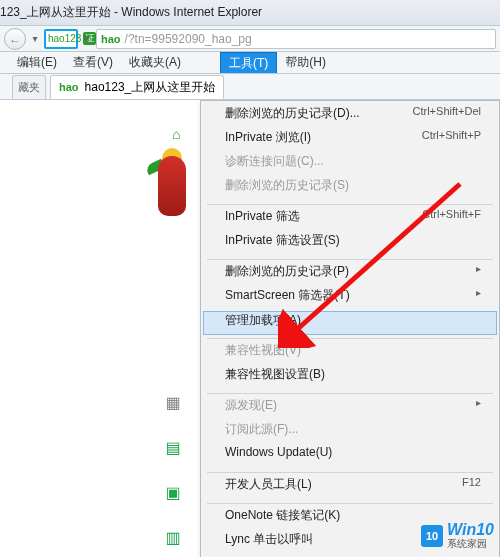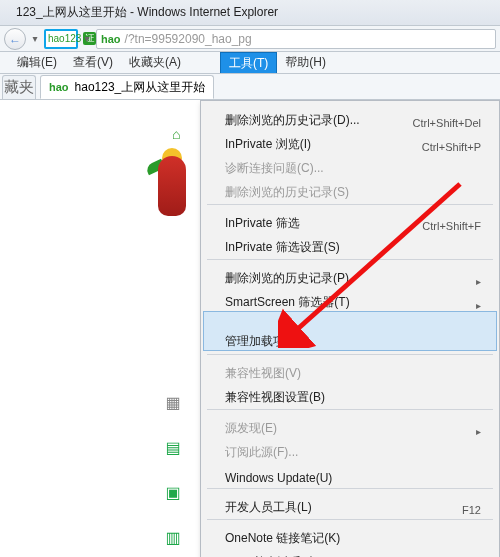--- a/index.html
+++ b/index.html
@@ -1,46 +1,46 @@
 <!DOCTYPE html>
 <html><head>
 <meta charset="utf-8">
 <style>
   * { box-sizing: border-box; margin: 0; padding: 0; font-family: "Microsoft YaHei", Tahoma, sans-serif; }
   body { width: 500px; height: 557px; overflow: hidden; background: #fff; font-size: 12px; position: relative; }
-  .titlebar { height: 26px; background: linear-gradient(#eaeef3,#dfe5ed); border-bottom: 1px solid #c0c8d0; display: flex; align-items: center; padding: 0 16px; color: #222; }
+  .titlebar { height: 26px; background: linear-gradient(#eaeef3,#dfe5ed); border-bottom: 1px solid #c0c8d0; display: flex; align-items: center; padding: 0 0; color: #222; }
   .titlebar span { white-space: nowrap; }
   .addrbar { height: 26px; background: #f2f5f8; border-bottom: 1px solid #c0c8d0; display: flex; align-items: center; padding: 0 4px; gap: 4px; }
   .nav-btn { width: 22px; height: 22px; border: 1px solid #b0b8c0; border-radius: 11px; background: linear-gradient(#fdfdfd,#e6e9ee); display: flex; align-items: center; justify-content: center; color: #5a8ed8; }
   .dd { width: 10px; color: #666; font-size: 10px; text-align: center; }
   .favicon-box { width: 34px; height: 20px; border: 2px solid #0ea5e9; background: #fff; display: flex; align-items: center; gap: 2px; padding: 0 2px; border-radius: 2px; }
   .hao-badge { background: #2a9b2a; color: #fff; font-size: 9px; padding: 0 2px; border-radius: 2px; }
   .urlbox { flex: 1; height: 20px; border: 1px solid #bcc4cc; background: #fff; display: flex; align-items: center; padding: 0 4px; color: #444; border-radius: 2px; overflow: hidden; white-space: nowrap; }
   .urlbox .hao-ico { color: #2a9b2a; font-weight: bold; margin-right: 4px; font-size: 11px; }
   .urlbox .url-host { color: #333; }
   .urlbox .url-query { color: #999; }
   .menubar { height: 22px; background: #f3f6f9; border-bottom: 1px solid #c0c8d0; display: flex; align-items: stretch; padding-left: 9px; }
   .menuitem { padding: 0 8px; display: flex; align-items: center; color: #333; }
   .menuitem.active { background: #1e90e8; color: #fff; border: 1px solid #0f6fba; border-bottom: none; margin-left: 31px; }
   .tabbar { height: 26px; background: #f3f6f9; border-bottom: 1px solid #c0c8d0; display: flex; align-items: flex-end; }
-  .side-tab { width: 34px; height: 24px; border: 1px solid #c0c8d0; border-bottom: none; background: #eef2f6; margin-left: 2px; border-radius: 3px 3px 0 0; display:flex; align-items:center; justify-content:center; color:#666; font-size:15px; }
+  .side-tab { width: 34px; height: 24px; border: 1px solid #c0c8d0; border-bottom: none; background: #eef2f6; margin-left: 12px; border-radius: 3px 3px 0 0; display:flex; align-items:center; justify-content:center; color:#666; font-size:11px; }
   .page-tab { height: 24px; border: 1px solid #c0c8d0; border-bottom: 1px solid #fff; background: #fff; margin-left: 4px; border-radius: 3px 3px 0 0; display: flex; align-items: center; padding: 0 8px; gap: 6px; }
   .page-tab .hao-ico { color: #2a9b2a; font-weight: bold; font-size: 11px; }
   .content { position: relative; height: 457px; background: #fff; overflow: hidden; }
   .left-strip { position: absolute; left: 0; top: 0; height: 100%; width: 200px; background: #fff; }
   .left-strip .house { position: absolute; left: 172px; top: 26px; color: #2a9b2a; font-size: 14px; }
   .left-strip .art { position: absolute; left: 152px; top: 48px; width: 42px; height: 84px; }
   .left-strip .art .body { position:absolute; left:6px; top:8px; width:28px; height:60px; background: linear-gradient(#d03028,#a01c18); border-radius: 14px 14px 10px 10px; }
   .left-strip .art .hat { position:absolute; left:10px; top:0; width:20px; height:14px; background:#f4c22b; border-radius:10px 10px 4px 4px; }
   .left-strip .art .leaf { position:absolute; left:-6px; top:14px; width:18px; height:10px; background:#2a9b2a; border-radius: 8px 0 8px 0; transform: rotate(-25deg); }
   .icon-col { position:absolute; left:152px; bottom:10px; width:42px; display:flex; flex-direction:column; gap:26px; align-items:center; color:#1fa84a; font-size:16px; }
   .icon-col .gray { color:#888; }
   .dropdown { position: absolute; left: 200px; top: 0; width: 300px; background: #f2f2f2; border: 1px solid #b6bcc4; box-shadow: 2px 3px 6px rgba(0,0,0,.25); padding: 4px 2px; }
-  .dropdown .row { display: flex; align-items: flex-end; height: 24px; padding: 0 16px 0 22px; color: #222; }
-  .dropdown .row.hover { background: #d6e8f7; border:1px solid #8ab8e0; height:40px; padding: 0 15px 0 21px; }
+  .dropdown .row { display: flex; align-items: flex-start; height: 24px; padding: 0 16px 0 22px; color: #222; }
+  .dropdown .row.hover { background: #d6e8f7; border:1px solid #8ab8e0; height:24px; padding: 0 15px 0 21px; }
   .dropdown .row.dis { color: #9a9a9a; }
   .dropdown .row .lbl { flex: 1; white-space: nowrap; }
   .dropdown .row .sc { color: #555; font-size: 11px; }
   .dropdown .sep { height: 1px; background: #d0d4da; margin: 3px 4px; }
   .dropdown .arrow::after { content: "▸"; color:#666; font-size:10px; margin-left:4px; }
   .wm { position:absolute; font-size:26px; color: rgba(150,150,150,.25); font-style: italic; font-weight: bold; pointer-events:none; }
   .wm.top { right: 60px; top: 26px; transform: rotate(-4deg); }
   .red-arrow { position:absolute; pointer-events:none; }
   .footer-logo { position:absolute; right:6px; bottom:6px; display:flex; align-items:center; gap:4px; }
   .footer-logo .badge { width:22px; height:22px; background:#1e90e8; color:#fff; font-weight:bold; font-size:11px; display:flex; align-items:center; justify-content:center; border-radius:3px; }
@@ -185,14 +185,21 @@
 
   <svg class="red-arrow" style="left:278px; top:78px;" width="190" height="170">
     <defs>
         <marker id="ah" markerWidth="12" markerHeight="12" refX="2" refY="5" orient="auto">
           <path d="M0,0 L10,5 L0,10 z" fill="#e11"></path>
         </marker>
       </defs>
     <line x1="182" y1="6" x2="14" y2="156" stroke="#e11" stroke-width="5" marker-end="url(#ah)"></line>
   </svg>
 
+  <div class="footer-logo">
+    <div class="badge">10</div>
+    <div>
+      <div class="txt">Win10</div>
+      <div class="sub">系统家园</div>
+    </div>
+  </div>
 
 </div>
 
 </body></html>

